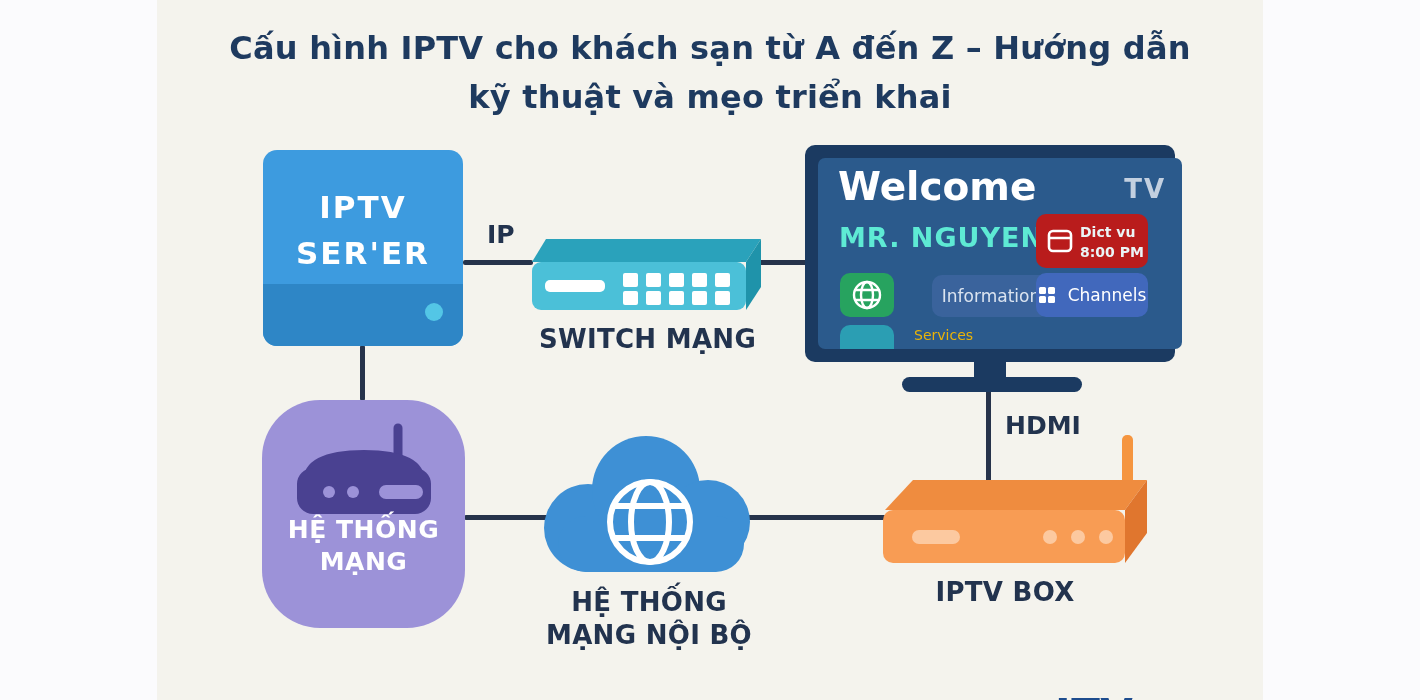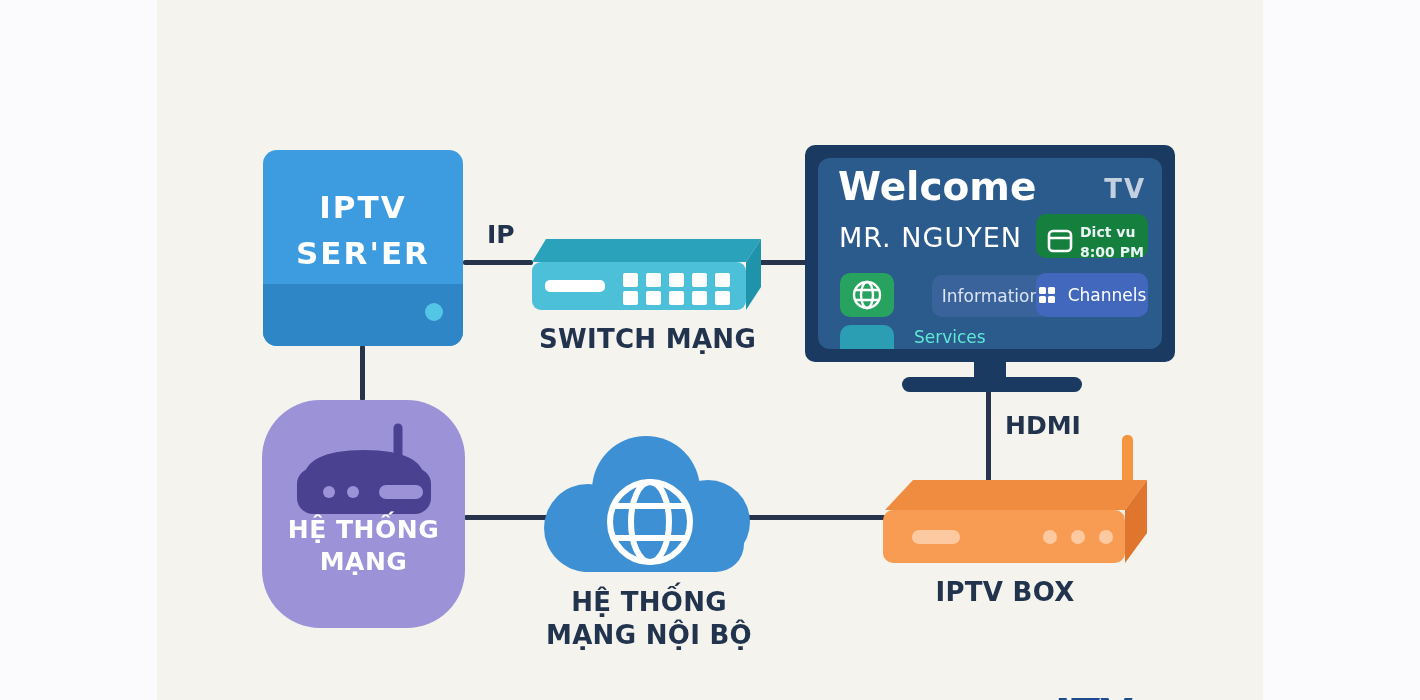--- a/index.html
+++ b/index.html
@@ -23,48 +23,50 @@
   .server{
     left:263px;top:150px;width:200px;height:196px;border-radius:14px;
     background:#3d9bdf;overflow:hidden;
   }
   .server-bottom{position:absolute;left:0;bottom:0;width:100%;height:62px;background:#2e86c6;}
   .server-text{position:absolute;left:0;top:34px;width:100%;text-align:center;color:#fff;
     font-weight:700;font-size:31px;line-height:46px;letter-spacing:2px;}
   .server-dot{position:absolute;left:162px;top:153px;width:18px;height:18px;border-radius:50%;background:#53c6e6;}
   
   .tv-bezel{left:805px;top:145px;width:370px;height:217px;background:#1b3a61;border-radius:10px;}
-  .tv-screen{position:absolute;left:13px;top:13px;width:344px;height:191px;background:#2b5a8c;border-radius:12px;overflow:hidden;}
+  .tv-screen{position:absolute;left:13px;top:13px;width:344px;height:191px;background:#2b5a8c;border-radius:7px;overflow:hidden;padding-left:20px;}
   .tv-welcome{position:absolute;left:20px;top:6px;color:#ffffff;font-weight:700;font-size:39px;}
   .tv-brand{position:absolute;right:16px;top:16px;color:#c3d0e0;font-weight:700;font-size:26px;letter-spacing:2px;}
-  .tv-guest{position:absolute;left:21px;top:64px;color:#ffffff;font-size:27px;letter-spacing:1px;}
-  .svc-card{position:absolute;left:218px;top:56px;width:112px;height:44px;border-radius:10px;background:#15803d;}
+  .tv-guest{position:absolute;left:21px;top:64px;color:#5eead4;font-size:27px;letter-spacing:1px;font-weight:bold;}
+  .svc-card{position:absolute;left:218px;top:56px;width:112px;height:54px;border-radius:10px;background:#b91c1c;}
   .svc-card .txt{position:absolute;left:44px;top:8px;color:#eaf4f6;font-size:14px;font-weight:700;line-height:20px;}
   .tile-green{position:absolute;left:22px;top:115px;width:54px;height:44px;border-radius:10px;background:#27a35f;}
   .btn-info{position:absolute;left:86px;top:117px;width:118px;height:42px;border-radius:10px;background:#3a639c;
     color:#dbe4f0;font-size:17px;display:flex;align-items:center;justify-content:center;margin-left:28px;}
   .btn-chan{position:absolute;left:218px;top:115px;width:112px;height:44px;border-radius:10px;background:#4168bc;
     color:#ffffff;font-size:17px;display:flex;align-items:center;justify-content:center;gap:12px;}
   .tile-svc{position:absolute;left:22px;top:167px;width:54px;height:30px;border-radius:10px 10px 0 0;background:#2b9eb3;}
-  .txt-svc{position:absolute;left:96px;top:169px;color:#5eead4;font-size:17px;}
+  .txt-svc{position:absolute;left:96px;top:169px;color:#eab308;font-size:14px;}
   .tv-post{left:974px;top:361px;width:32px;height:21px;background:#1b3a61;}
   .tv-base{left:902px;top:377px;width:180px;height:15px;background:#1b3a61;border-radius:8px;}
   
   .lan{left:262px;top:400px;width:203px;height:228px;border-radius:58px;background:#9c92d8;}
   .lan-text{position:absolute;left:0;top:114px;width:100%;text-align:center;color:#ffffff;
     font-weight:700;font-size:25px;line-height:32px;letter-spacing:.5px;}
   
   .brandmark{left:1055px;top:680px;width:175px;text-align:right;color:#1d4c8e;font-weight:700;font-size:42px;letter-spacing:.5px;margin-top:10px;}
 </style>
 </head>
 <body>
 
 <div class="panel"></div>
 
 <div class="abs title">
+  <div>Cấu hình IPTV cho khách sạn từ A đến Z – Hướng dẫn</div>
+  <div>kỹ thuật và mẹo triển khai</div>
 </div>
 
 <div class="line" style="left:463px;top:260px;width:70px;height:5px;"></div>
 <div class="line" style="left:759px;top:260px;width:48px;height:5px;"></div>
 <div class="line" style="left:360px;top:345px;width:5px;height:56px;"></div>
 <div class="line" style="left:464px;top:515px;width:84px;height:5px;"></div>
 <div class="line" style="left:744px;top:515px;width:142px;height:5px;"></div>
 <div class="line" style="left:986px;top:390px;width:5px;height:92px;"></div>
 
 <div class="linklabel" style="left:487px;top:220px;text-align:center;">IP</div>

